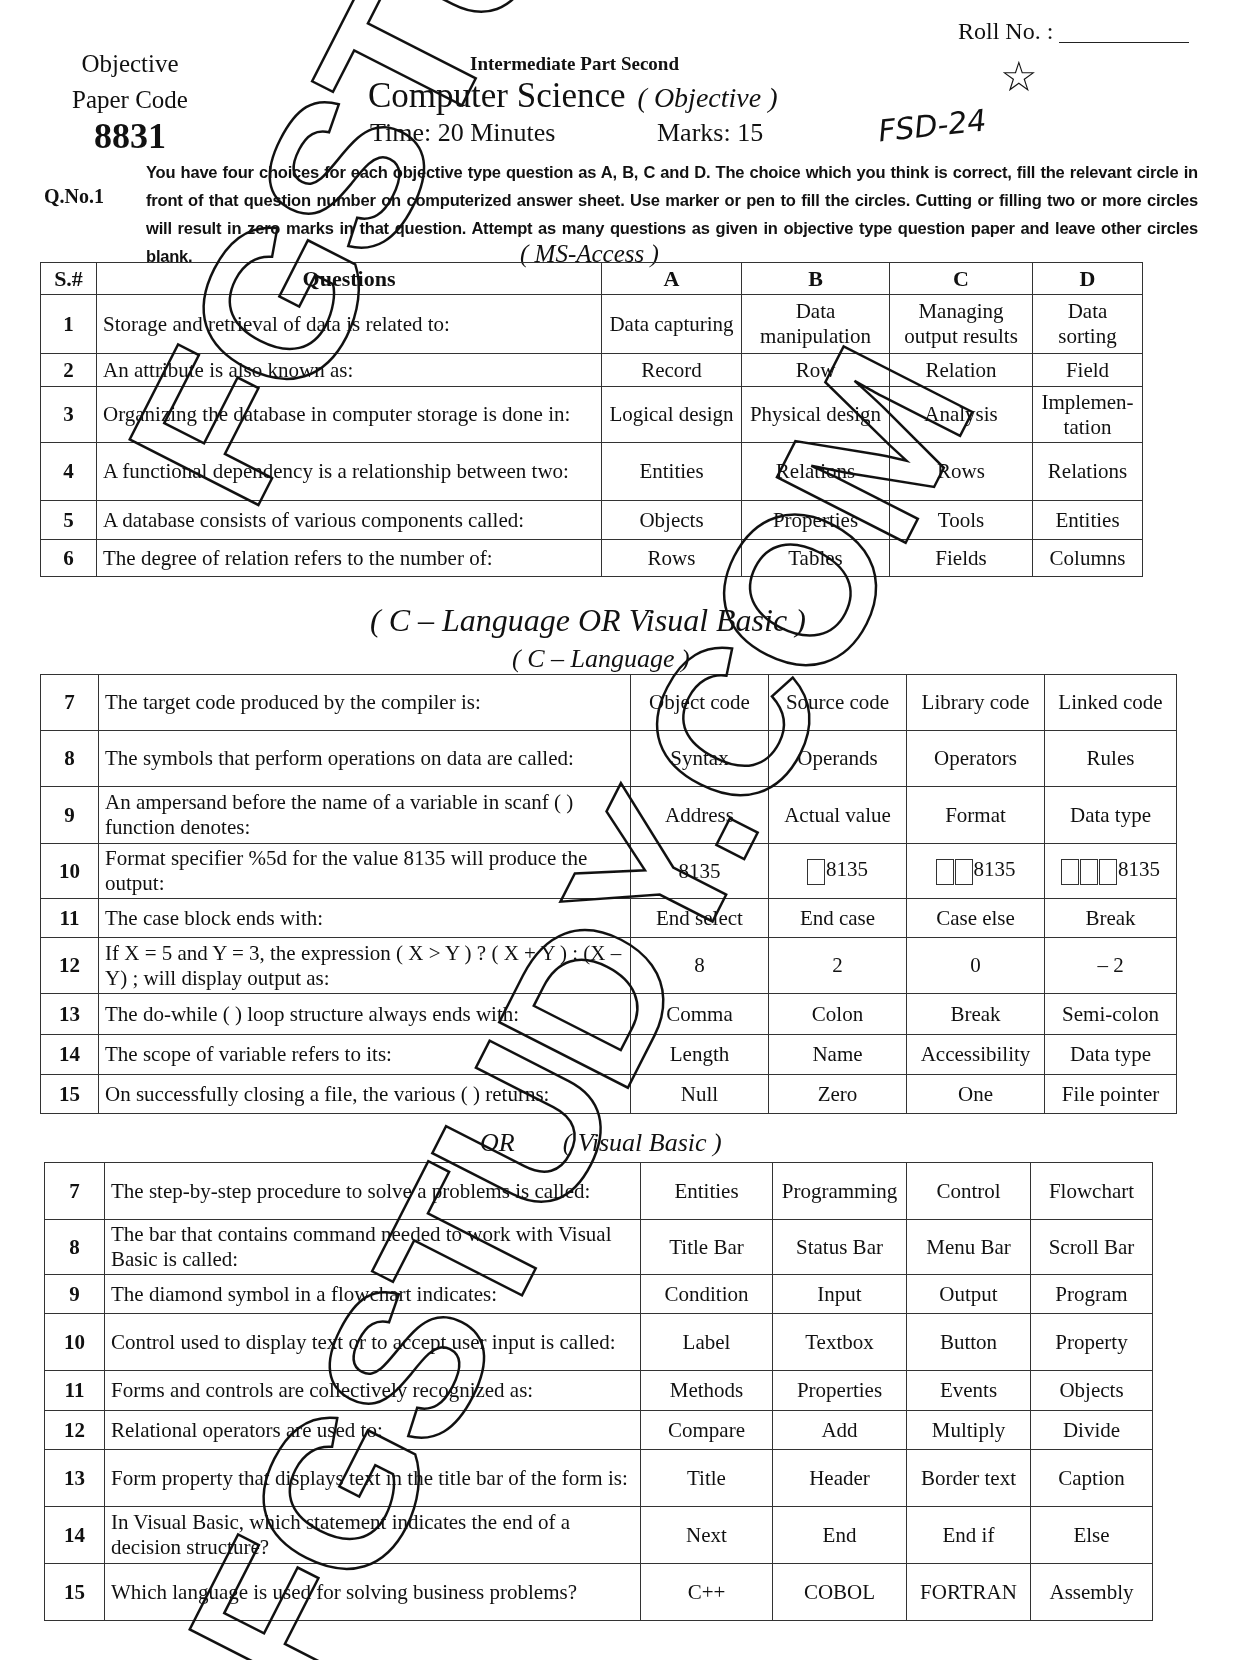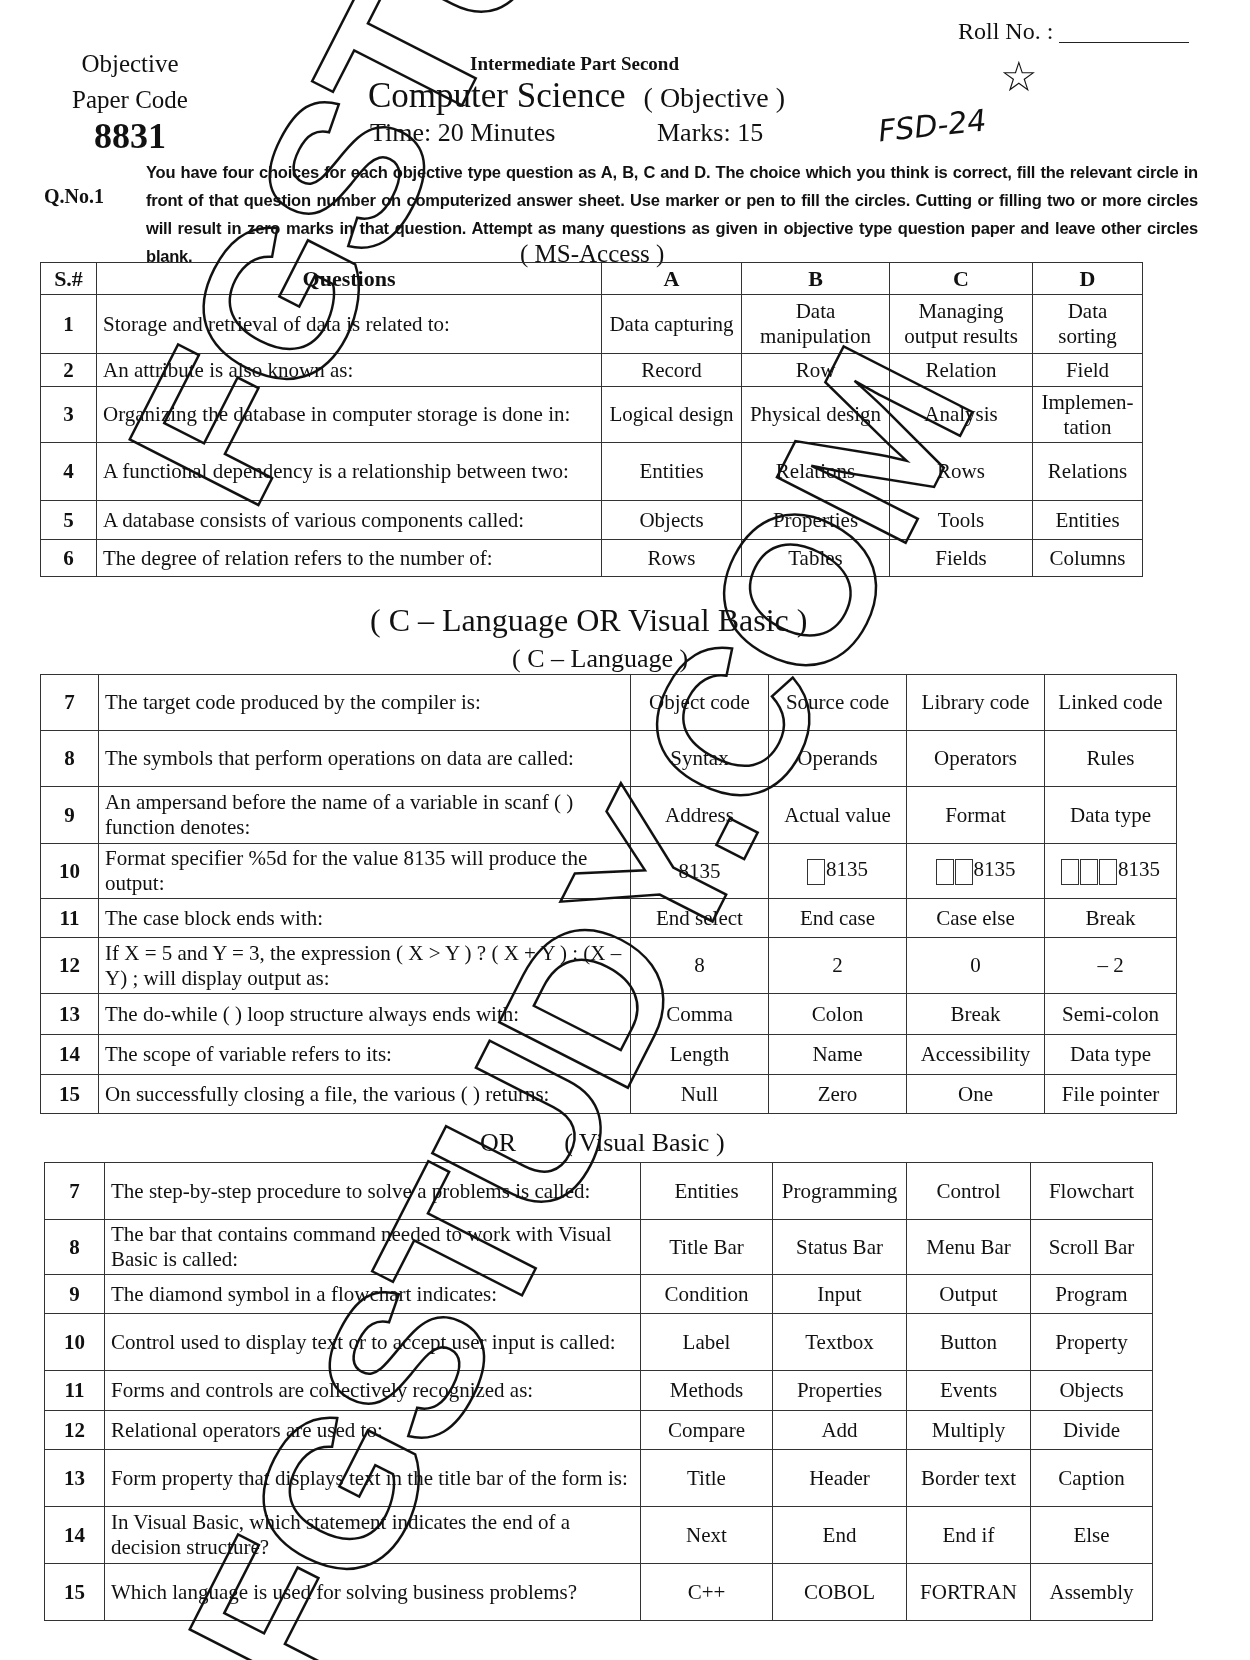--- a/index.html
+++ b/index.html
@@ -9,34 +9,34 @@
   }
   .abs { position: absolute; }
 
   
   .roll { left: 958px; top: 18px; font-size: 24px; }
   .roll-line { display: inline-block; width: 130px; border-bottom: 1.5px solid #222; margin-left: 6px; vertical-align: -4px; }
   .code-block { left: 50px; top: 46px; width: 160px; text-align: center; font-size: 25px; line-height: 36px; }
   .code-num { font-weight: bold; font-size: 36px; }
   .inter { left: 470px; top: 53px; font-weight: bold; font-size: 19px; }
   .subject { left: 368px; top: 76px; font-size: 35px; }
-  .subject-sub { font-size: 28px; margin-left: 18px; }
+  .subject-sub { font-size: 28px; margin-left: 12px; font-style: italic; }
   .time { left: 370px; top: 118px; font-size: 26px; }
   .marks { left: 657px; top: 118px; font-size: 26px; }
   .scribble { left: 878px; top: 108px; font-size: 30px; font-style: italic; font-family: "DejaVu Sans", sans-serif; transform: rotate(-6deg); }
   .star { left: 1000px; top: 56px; font-size: 42px; line-height: 1; }
   .qno { left: 44px; top: 185px; font-size: 20px; font-weight: bold; }
   .instructions {
     left: 146px; top: 158px; width: 1052px; font-size: 16.5px; font-weight: bold;
     line-height: 28px; text-align: justify; font-family: "Liberation Sans Narrow", "Liberation Sans", sans-serif;
     letter-spacing: -0.2px;
   }
 
   
-  .cap { text-align: center; }
+  .cap { text-align: center; font-style: italic; }
   .cap-ms { left: 520px; top: 240px; font-size: 25px; }
   .cap-cvb { left: 370px; top: 602px; font-size: 32px; }
   .cap-c { left: 512px; top: 644px; font-size: 26px; }
   .cap-vb { left: 480px; top: 1128px; font-size: 26px; }
   .cap-vb .or { margin-right: 48px; }
 
   
   table.q { position: absolute; border-collapse: collapse; table-layout: fixed; }
   table.q td, table.q th {
     border: 1.5px solid #333; padding: 0 6px; font-size: 21px; line-height: 25px;

